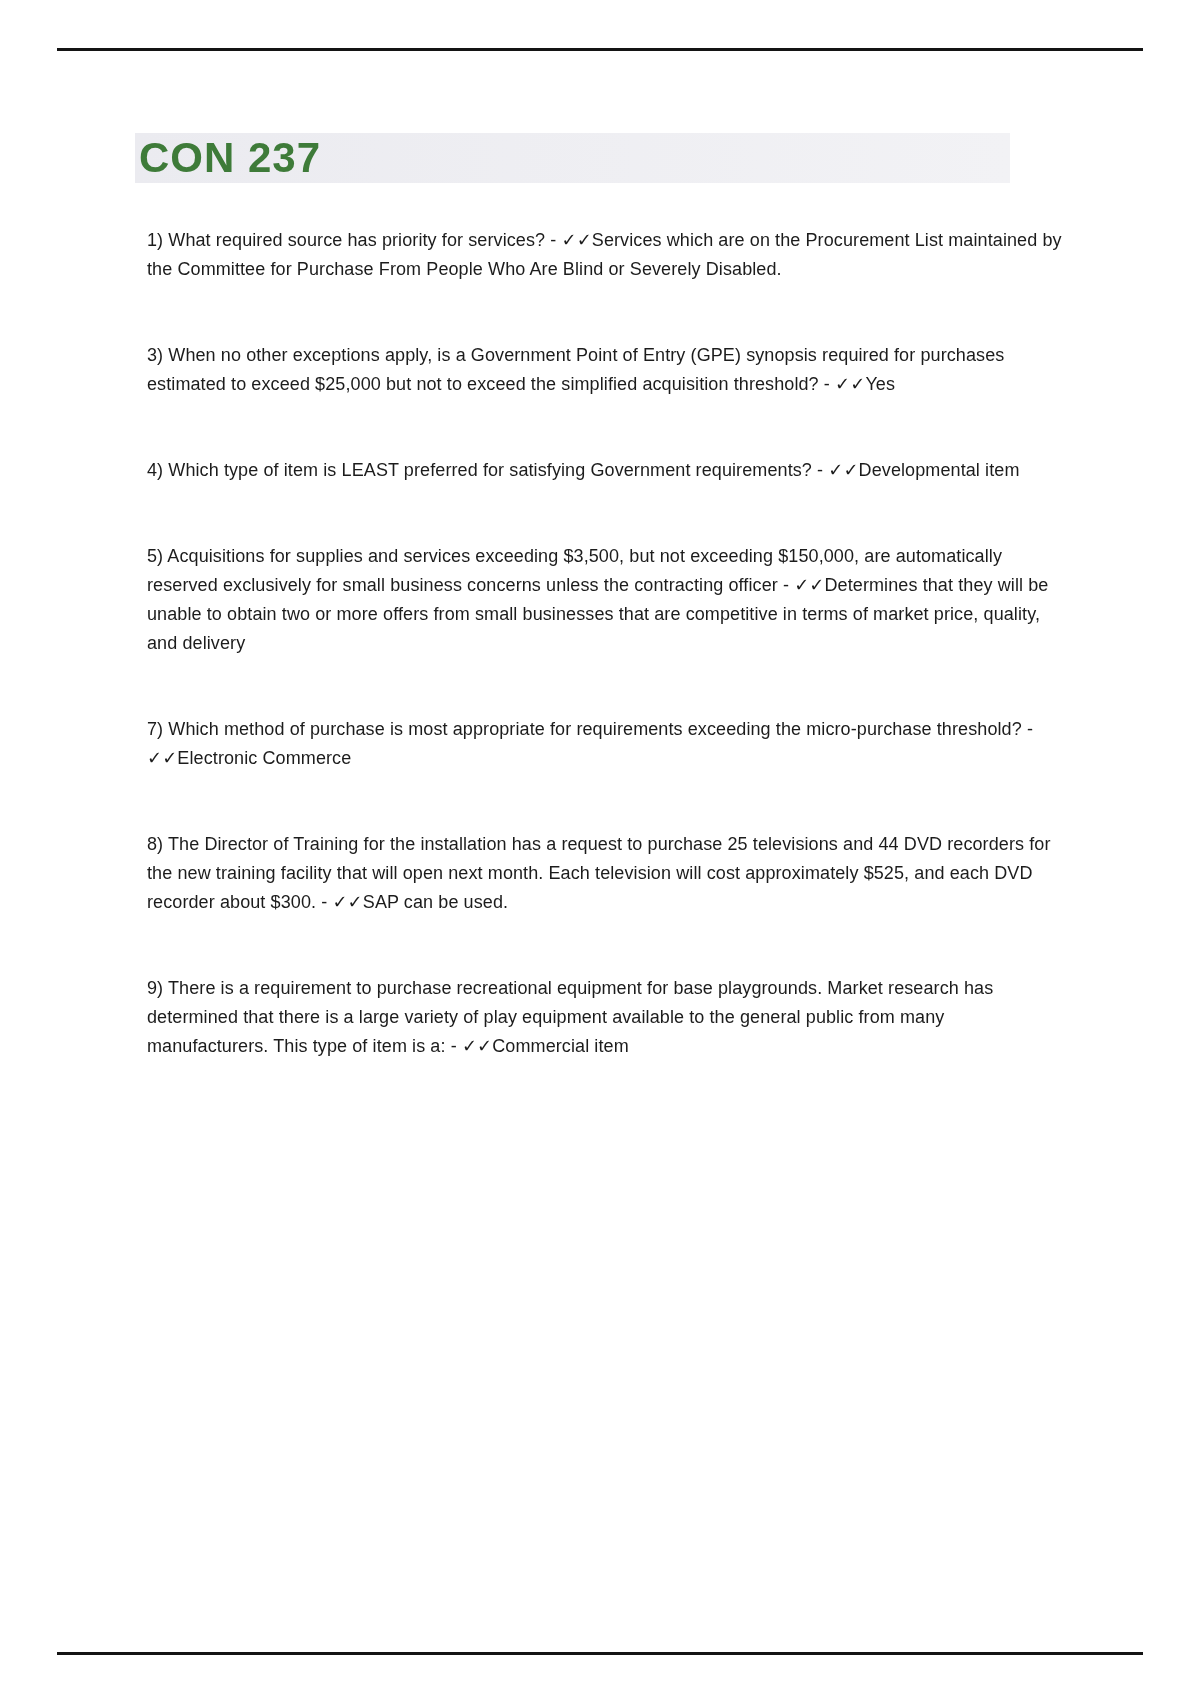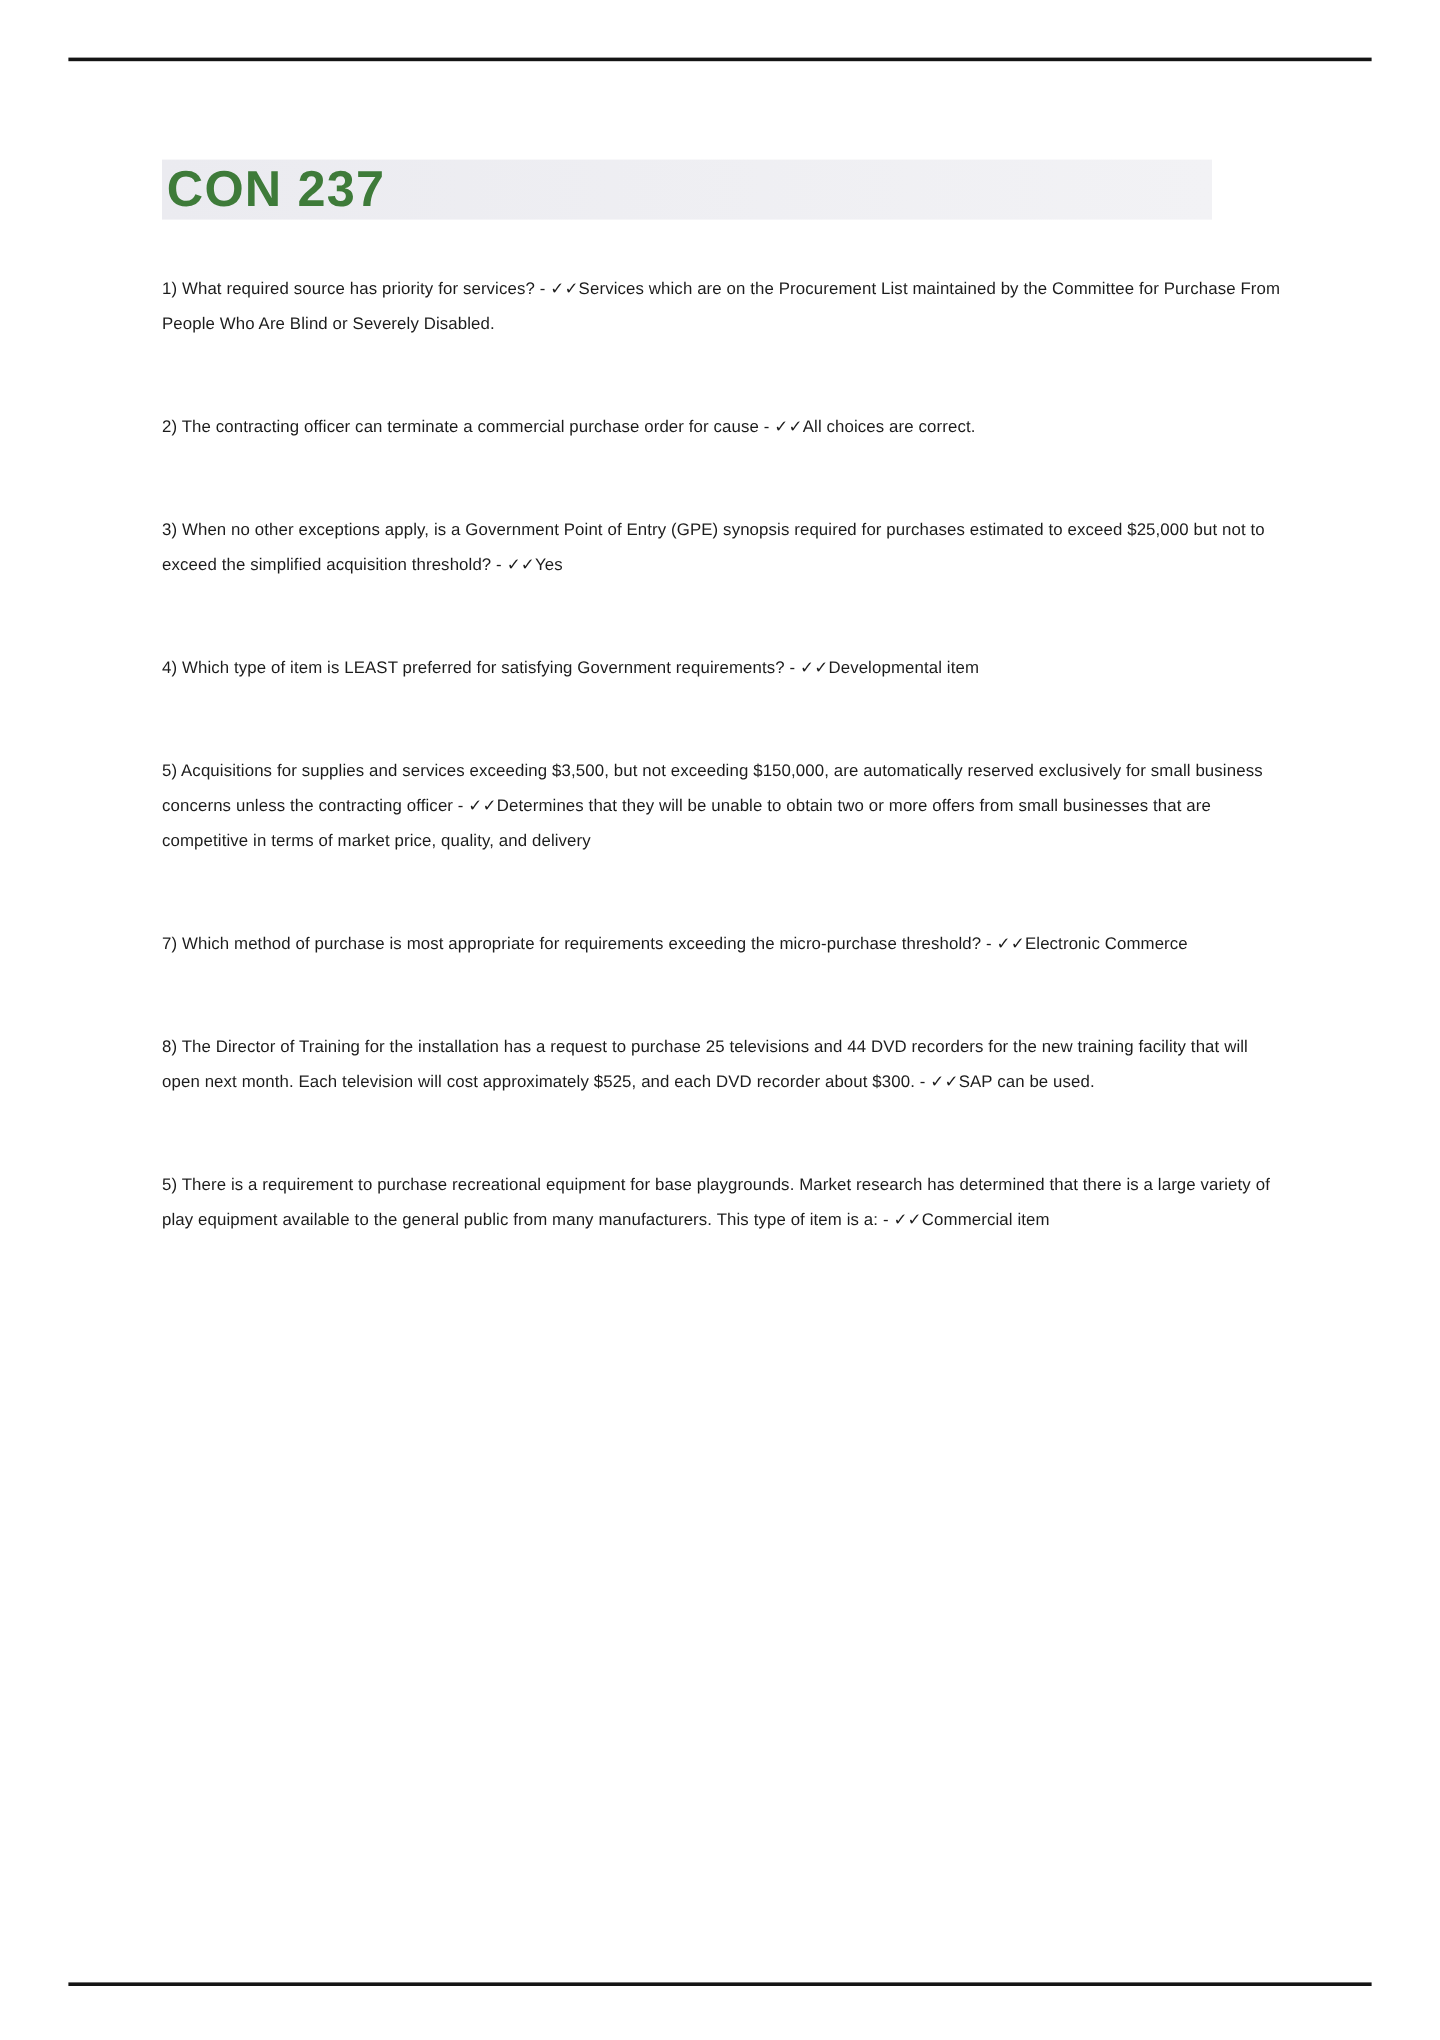--- a/index.html
+++ b/index.html
@@ -46,44 +46,43 @@
     line-height: 50px;
   }
 
   .questions {
     position: absolute;
     top: 226px;
     left: 135px;
     width: 932px;
   }
   .questions p {
-    margin: 0 0 57px 0;
-    font-size: 14px;
+    margin: 0 0 57px 12px;
+    font-size: 18px;
     line-height: 29px;
     color: #1c1c1c;
     letter-spacing: 0.1px;
   }
 </style>
 </head>
 <body>
 
 <div class="page">
 
   <div class="rule top"></div>
 
   <div class="title-bar">
     <h1>CON 237</h1>
   </div>
 
   <div class="questions">
     <p>1) What required source has priority for services? - ✓✓Services which are on the Procurement List maintained by the Committee for Purchase From People Who Are Blind or Severely Disabled.</p>
-    <p>2) The contracting officer can terminate a commercial purchase order for cause - ✓✓All choices are correct.</p>
     <p>3) When no other exceptions apply, is a Government Point of Entry (GPE) synopsis required for purchases estimated to exceed $25,000 but not to exceed the simplified acquisition threshold? - ✓✓Yes</p>
     <p>4) Which type of item is LEAST preferred for satisfying Government requirements? - ✓✓Developmental item</p>
     <p>5) Acquisitions for supplies and services exceeding $3,500, but not exceeding $150,000, are automatically reserved exclusively for small business concerns unless the contracting officer - ✓✓Determines that they will be unable to obtain two or more offers from small businesses that are competitive in terms of market price, quality, and delivery</p>
     <p>7) Which method of purchase is most appropriate for requirements exceeding the micro-purchase threshold? - ✓✓Electronic Commerce</p>
     <p>8) The Director of Training for the installation has a request to purchase 25 televisions and 44 DVD recorders for the new training facility that will open next month. Each television will cost approximately $525, and each DVD recorder about $300. - ✓✓SAP can be used.</p>
-    <p>5) There is a requirement to purchase recreational equipment for base playgrounds. Market research has determined that there is a large variety of play equipment available to the general public from many manufacturers. This type of item is a: - ✓✓Commercial item</p>
+    <p>9) There is a requirement to purchase recreational equipment for base playgrounds. Market research has determined that there is a large variety of play equipment available to the general public from many manufacturers. This type of item is a: - ✓✓Commercial item</p>
   </div>
 
   <div class="rule bottom"></div>
 
 </div>
 
 </body></html>

